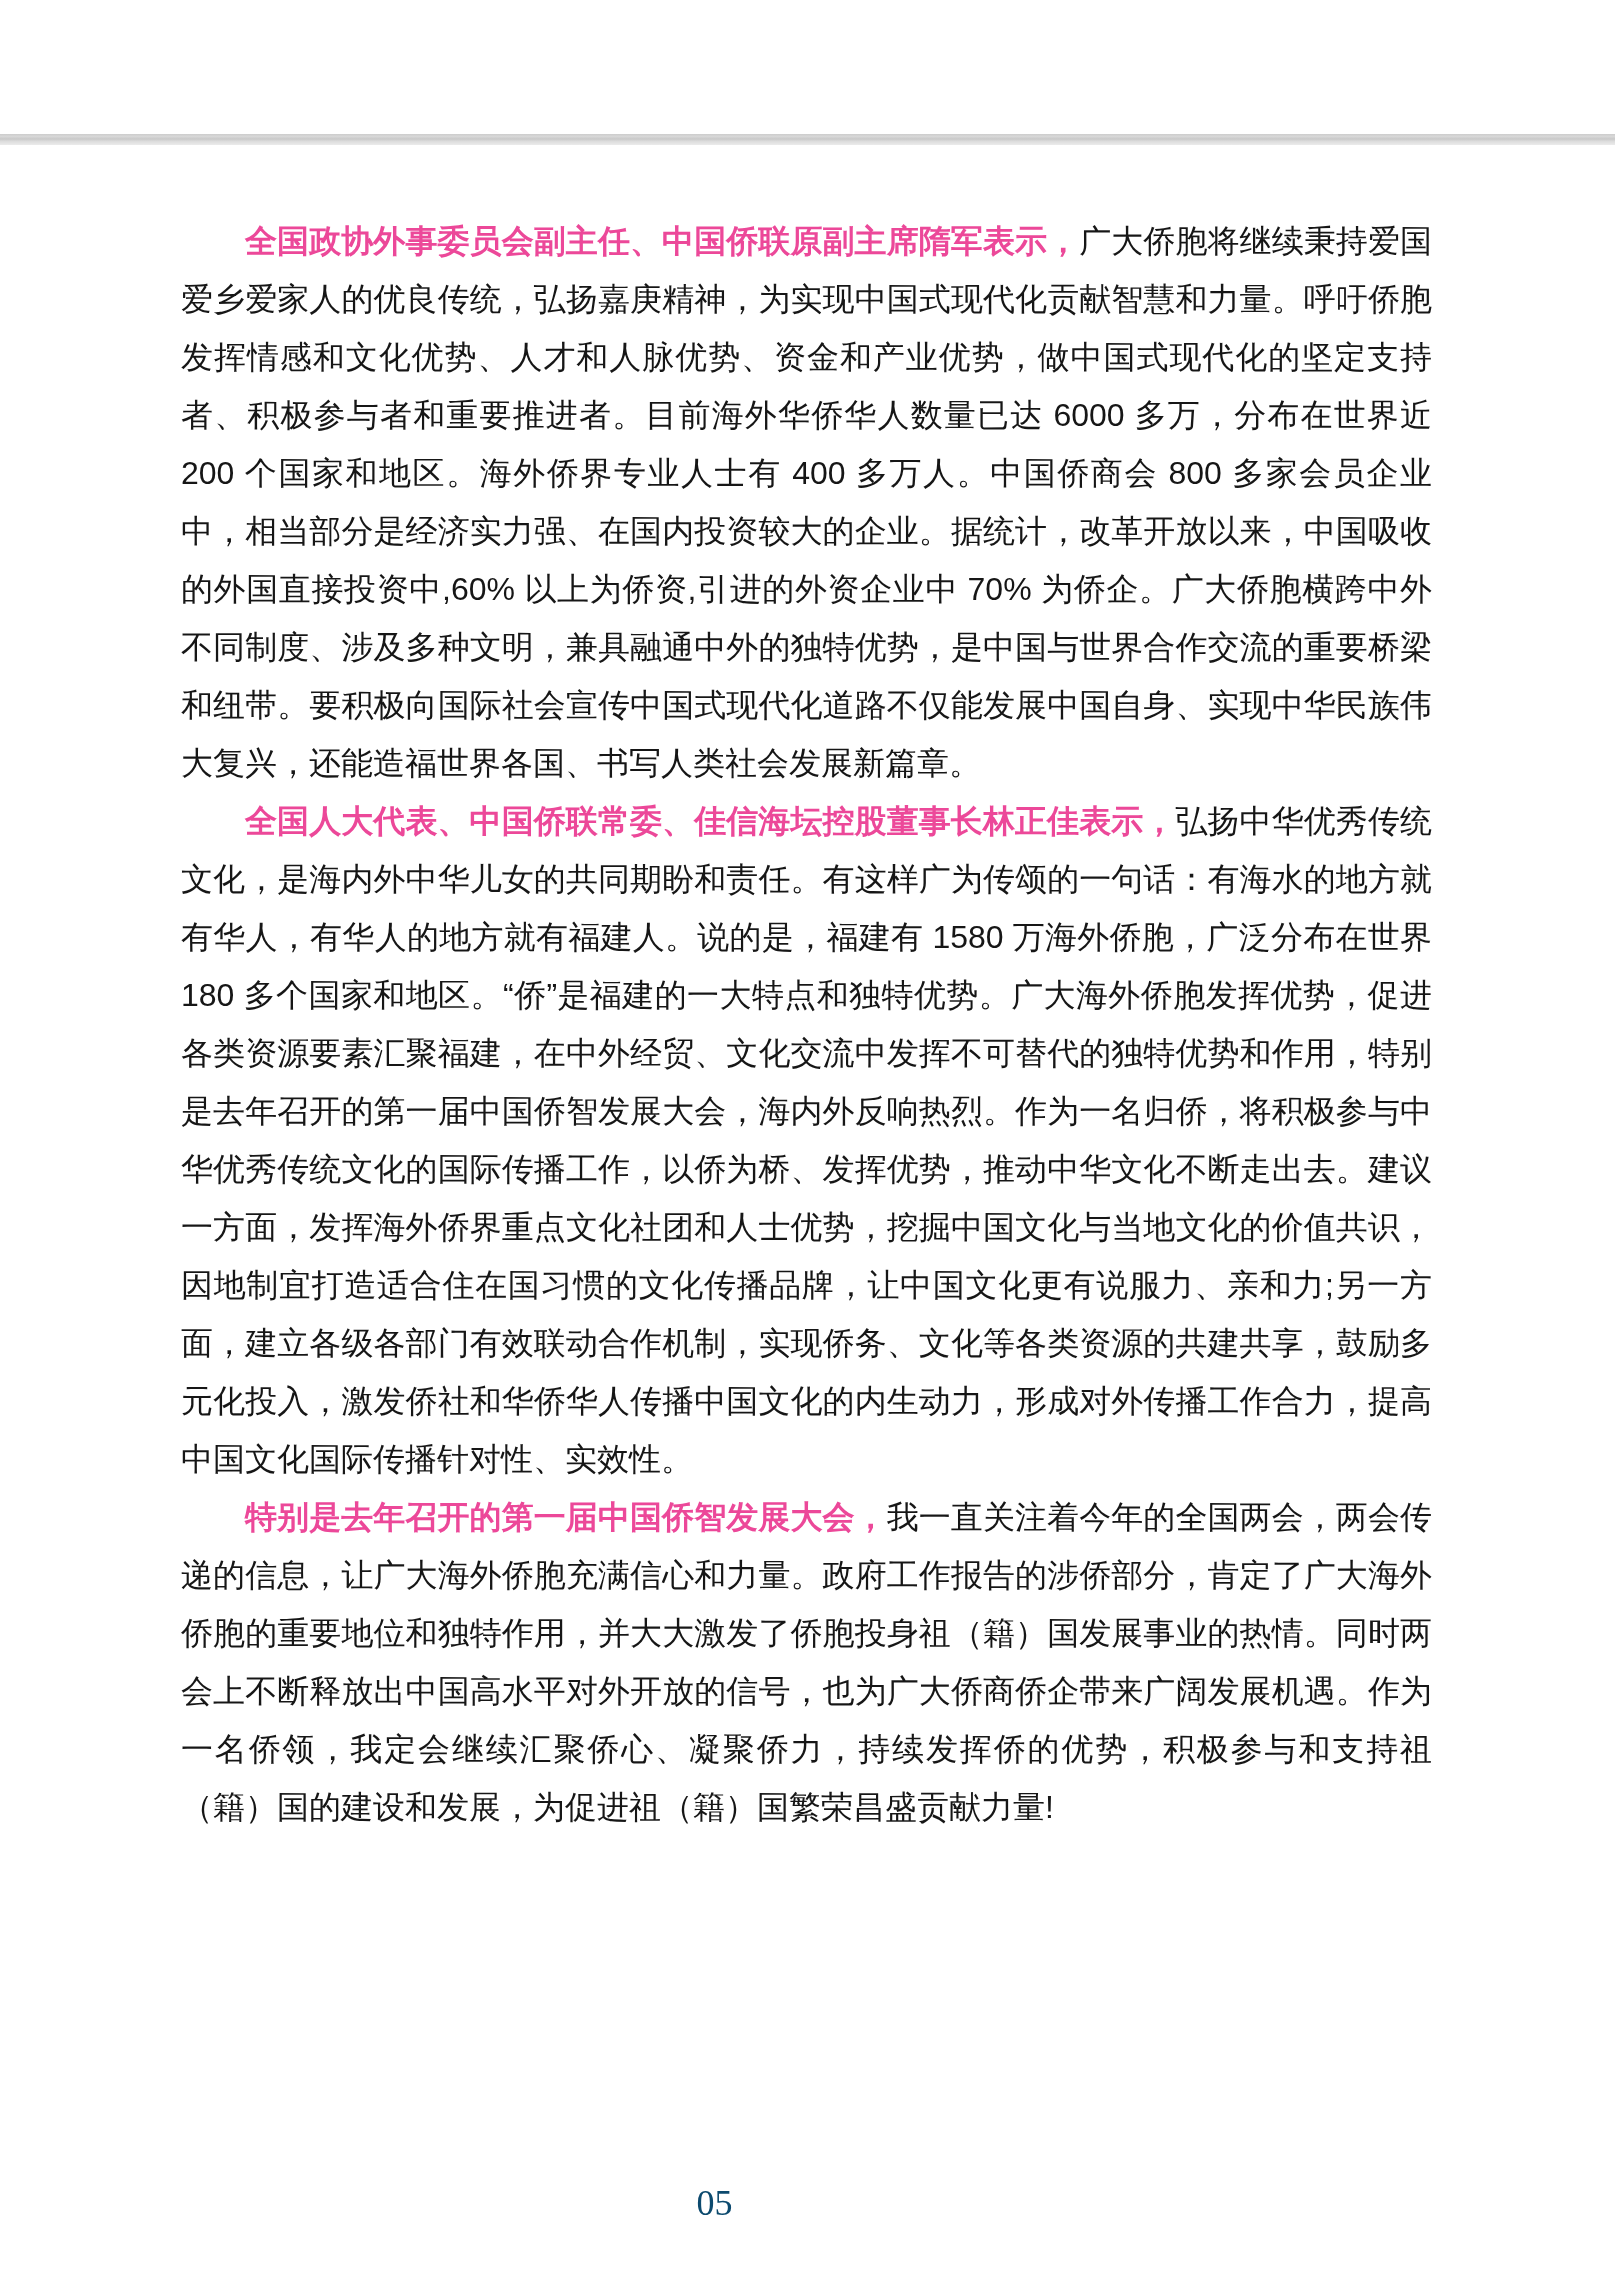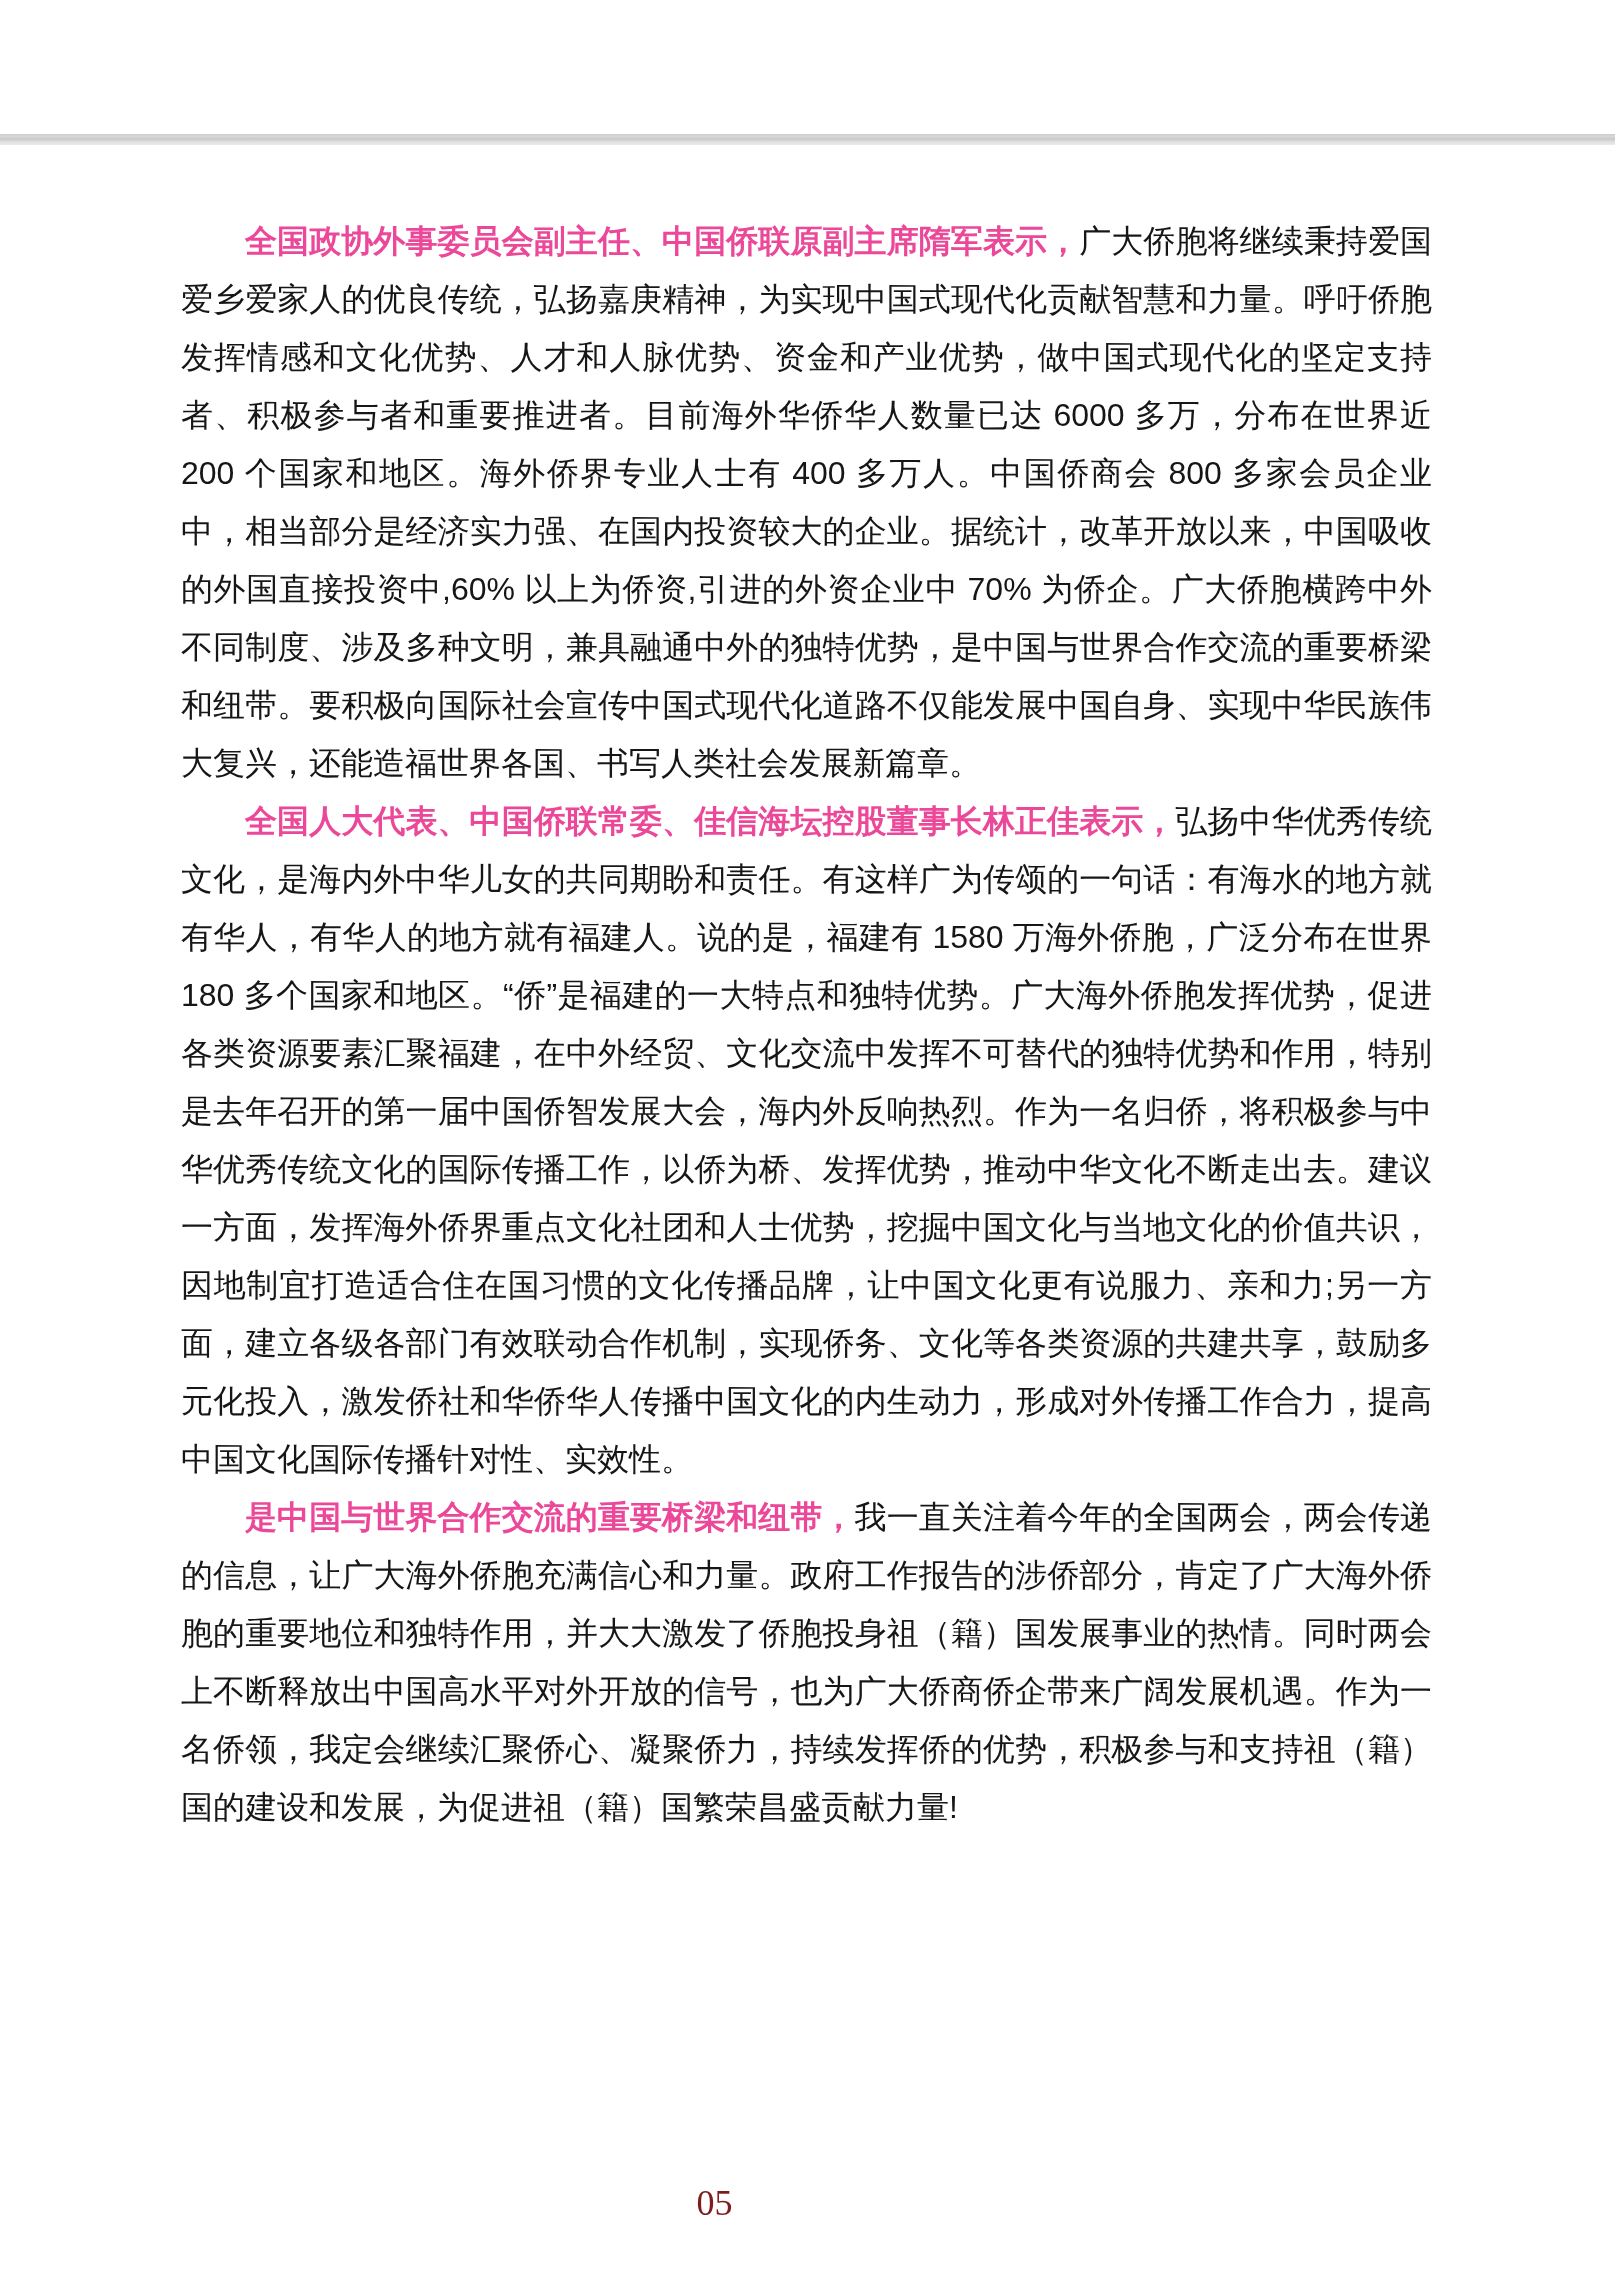--- a/index.html
+++ b/index.html
@@ -72,36 +72,36 @@
 
   
   .page-number {
     position: absolute;
     left: 0;
     top: 2182px;
     width: 1429px;
     text-align: center;
     font-family: "Liberation Serif", "DejaVu Serif", serif;
     font-size: 36px;
-    color: #7f1d1d;
+    color: #0c4a6e;
   }
 </style>
 </head>
 <body>
 
 <div class="page">
 
 
   <div class="banner-divider"></div>
 
   <div class="article">
     <p><span class="lead">全国政协外事委员会副主任、中国侨联原副主席隋军表示，</span><span>广大侨胞将继续秉持爱国爱乡爱家人的优良传统，弘扬嘉庚精神，为实现中国式现代化贡献智慧和力量。呼吁侨胞发挥情感和文化优势、人才和人脉优势、资金和产业优势，做中国式现代化的坚定支持者、积极参与者和重要推进者。目前海外华侨华人数量已达 6000 多万，分布在世界近 200 个国家和地区。海外侨界专业人士有 400 多万人。中国侨商会 800 多家会员企业中，相当部分是经济实力强、在国内投资较大的企业。据统计，改革开放以来，中国吸收的外国直接投资中,60% 以上为侨资,引进的外资企业中 70% 为侨企。广大侨胞横跨中外不同制度、涉及多种文明，兼具融通中外的独特优势，是中国与世界合作交流的重要桥梁和纽带。要积极向国际社会宣传中国式现代化道路不仅能发展中国自身、实现中华民族伟大复兴，还能造福世界各国、书写人类社会发展新篇章。</span></p>
 
     <p><span class="lead">全国人大代表、中国侨联常委、佳信海坛控股董事长林正佳表示，</span><span>弘扬中华优秀传统文化，是海内外中华儿女的共同期盼和责任。有这样广为传颂的一句话：有海水的地方就有华人，有华人的地方就有福建人。说的是，福建有 1580 万海外侨胞，广泛分布在世界 180 多个国家和地区。“侨”是福建的一大特点和独特优势。广大海外侨胞发挥优势，促进各类资源要素汇聚福建，在中外经贸、文化交流中发挥不可替代的独特优势和作用，特别是去年召开的第一届中国侨智发展大会，海内外反响热烈。作为一名归侨，将积极参与中华优秀传统文化的国际传播工作，以侨为桥、发挥优势，推动中华文化不断走出去。建议一方面，发挥海外侨界重点文化社团和人士优势，挖掘中国文化与当地文化的价值共识，因地制宜打造适合住在国习惯的文化传播品牌，让中国文化更有说服力、亲和力;另一方面，建立各级各部门有效联动合作机制，实现侨务、文化等各类资源的共建共享，鼓励多元化投入，激发侨社和华侨华人传播中国文化的内生动力，形成对外传播工作合力，提高中国文化国际传播针对性、实效性。</span></p>
 
 
-    <p><span class="lead">是中国与世界合作交流的重要桥梁和纽带，</span><span>我一直关注着今年的全国两会，两会传递的信息，让广大海外侨胞充满信心和力量。政府工作报告的涉侨部分，肯定了广大海外侨胞的重要地位和独特作用，并大大激发了侨胞投身祖（籍）国发展事业的热情。同时两会上不断释放出中国高水平对外开放的信号，也为广大侨商侨企带来广阔发展机遇。作为一名侨领，我定会继续汇聚侨心、凝聚侨力，持续发挥侨的优势，积极参与和支持祖（籍）国的建设和发展，为促进祖（籍）国繁荣昌盛贡献力量!</span></p>
+    <p><span class="lead">特别是去年召开的第一届中国侨智发展大会，</span><span>我一直关注着今年的全国两会，两会传递的信息，让广大海外侨胞充满信心和力量。政府工作报告的涉侨部分，肯定了广大海外侨胞的重要地位和独特作用，并大大激发了侨胞投身祖（籍）国发展事业的热情。同时两会上不断释放出中国高水平对外开放的信号，也为广大侨商侨企带来广阔发展机遇。作为一名侨领，我定会继续汇聚侨心、凝聚侨力，持续发挥侨的优势，积极参与和支持祖（籍）国的建设和发展，为促进祖（籍）国繁荣昌盛贡献力量!</span></p>
   </div>
 
   <div class="page-number">05</div>
 
 </div>
 
 
 </body></html>

